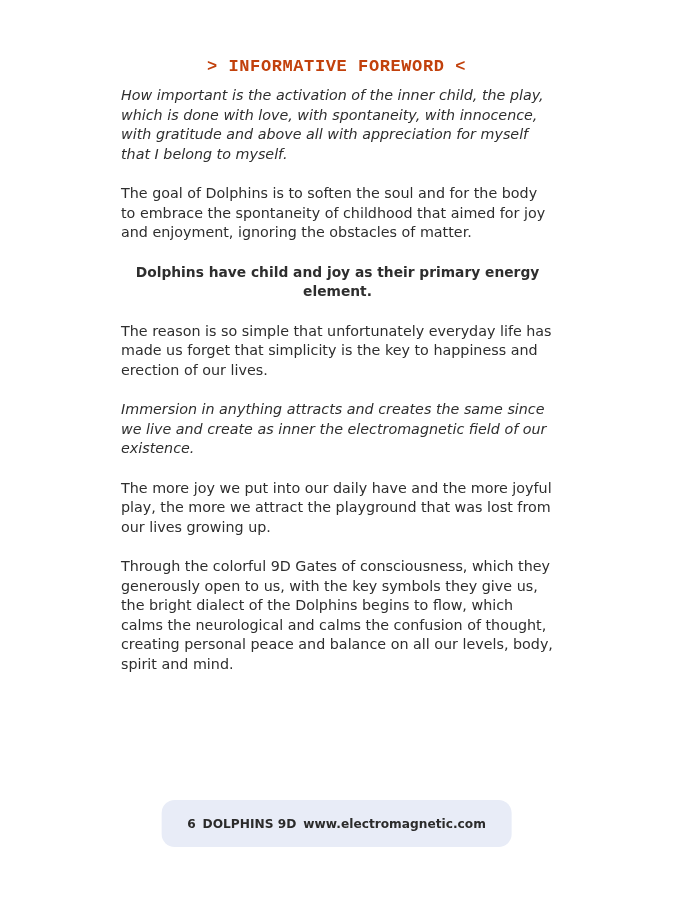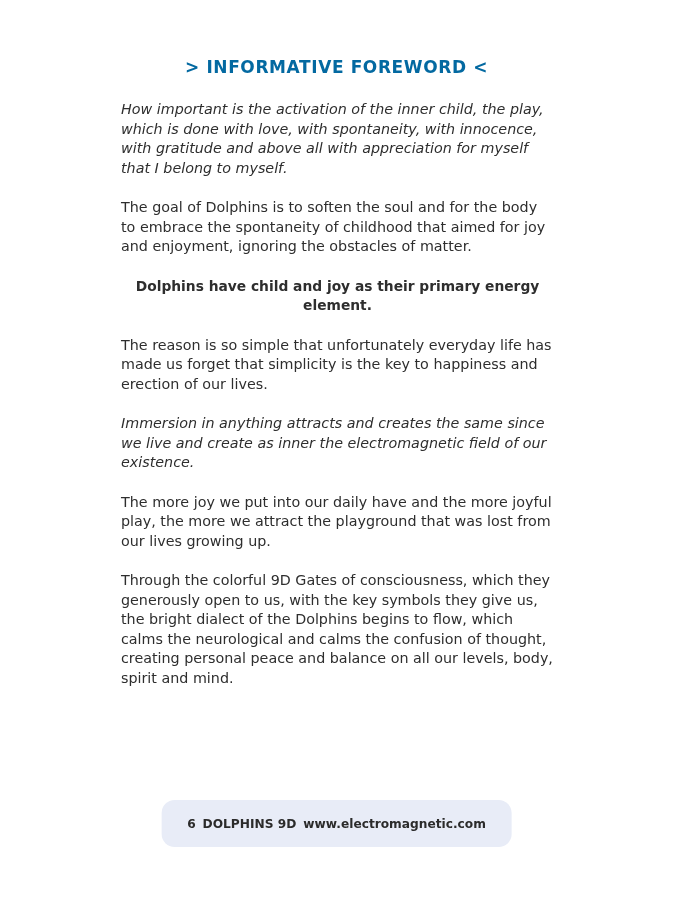--- a/index.html
+++ b/index.html
@@ -18,26 +18,27 @@
   .page {
     position: absolute;
     inset: 0;
   }
   .title {
     margin: 57px 0 0 0;
     text-align: center;
     font-size: 17px;
     font-weight: 700;
     letter-spacing: 0.6px;
-    color: #0369a1;
+    color: #c2410c;
+    font-family: Liberation Mono, monospace;
   }
   .content {
     position: absolute;
     left: 121px;
-    top: 100px;
+    top: 86px;
     width: 433px;
   }
   .content p {
     margin: 0 0 20px 0;
     font-size: 14.3px;
     line-height: 19.5px;
     color: #2e2e2e;
   }
   .content p.italic {
     font-style: italic;

